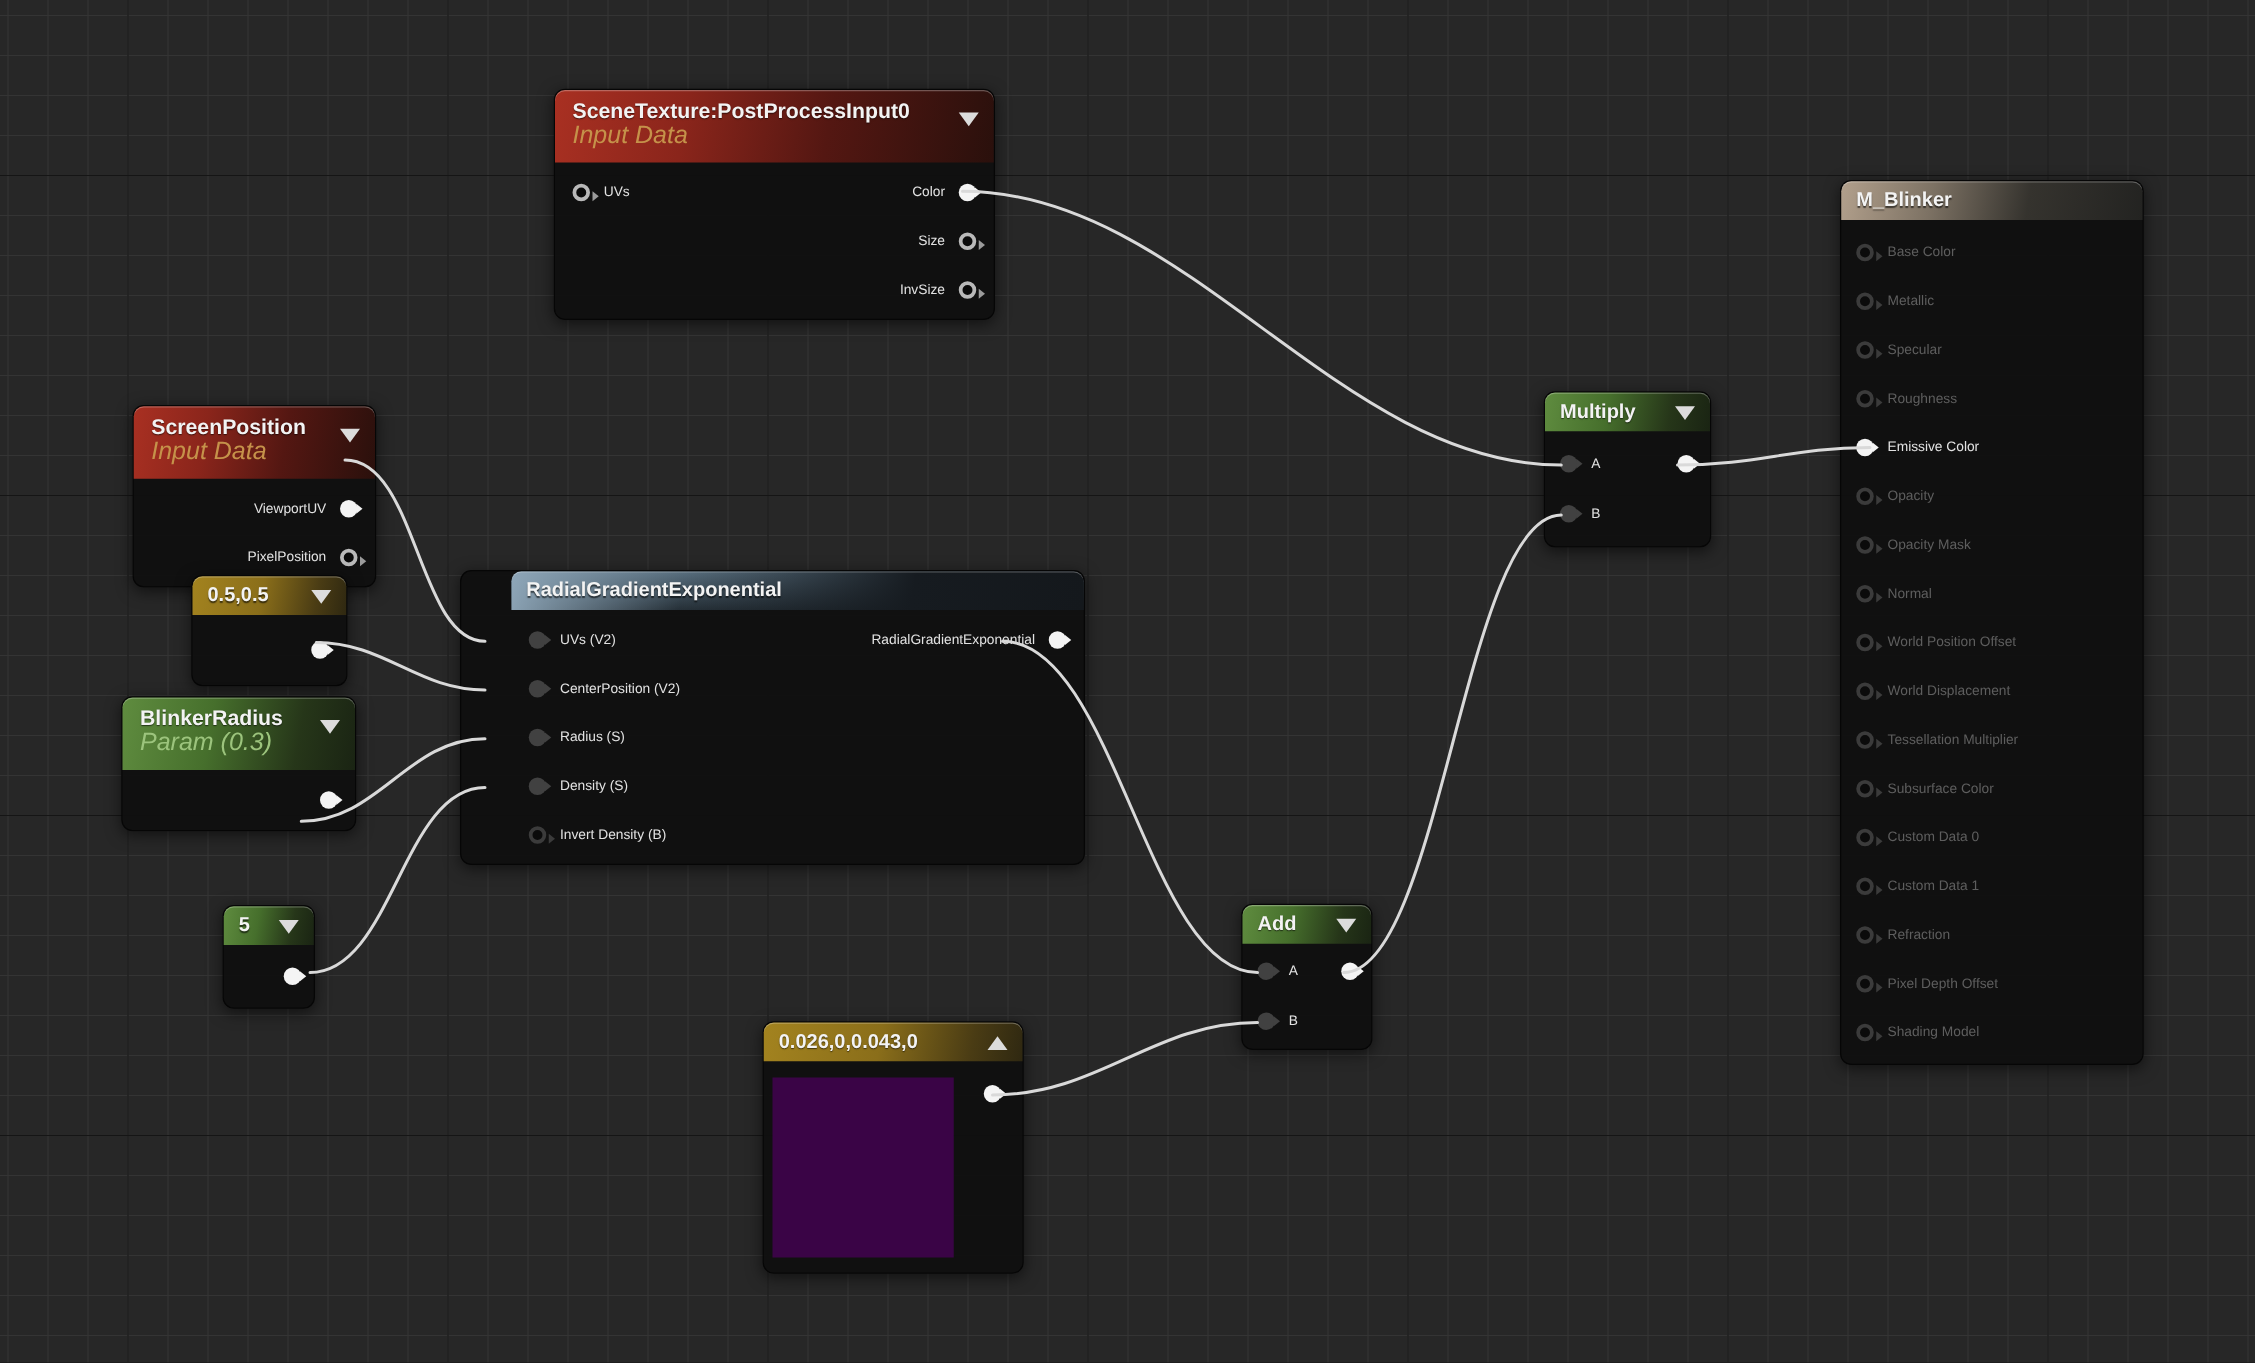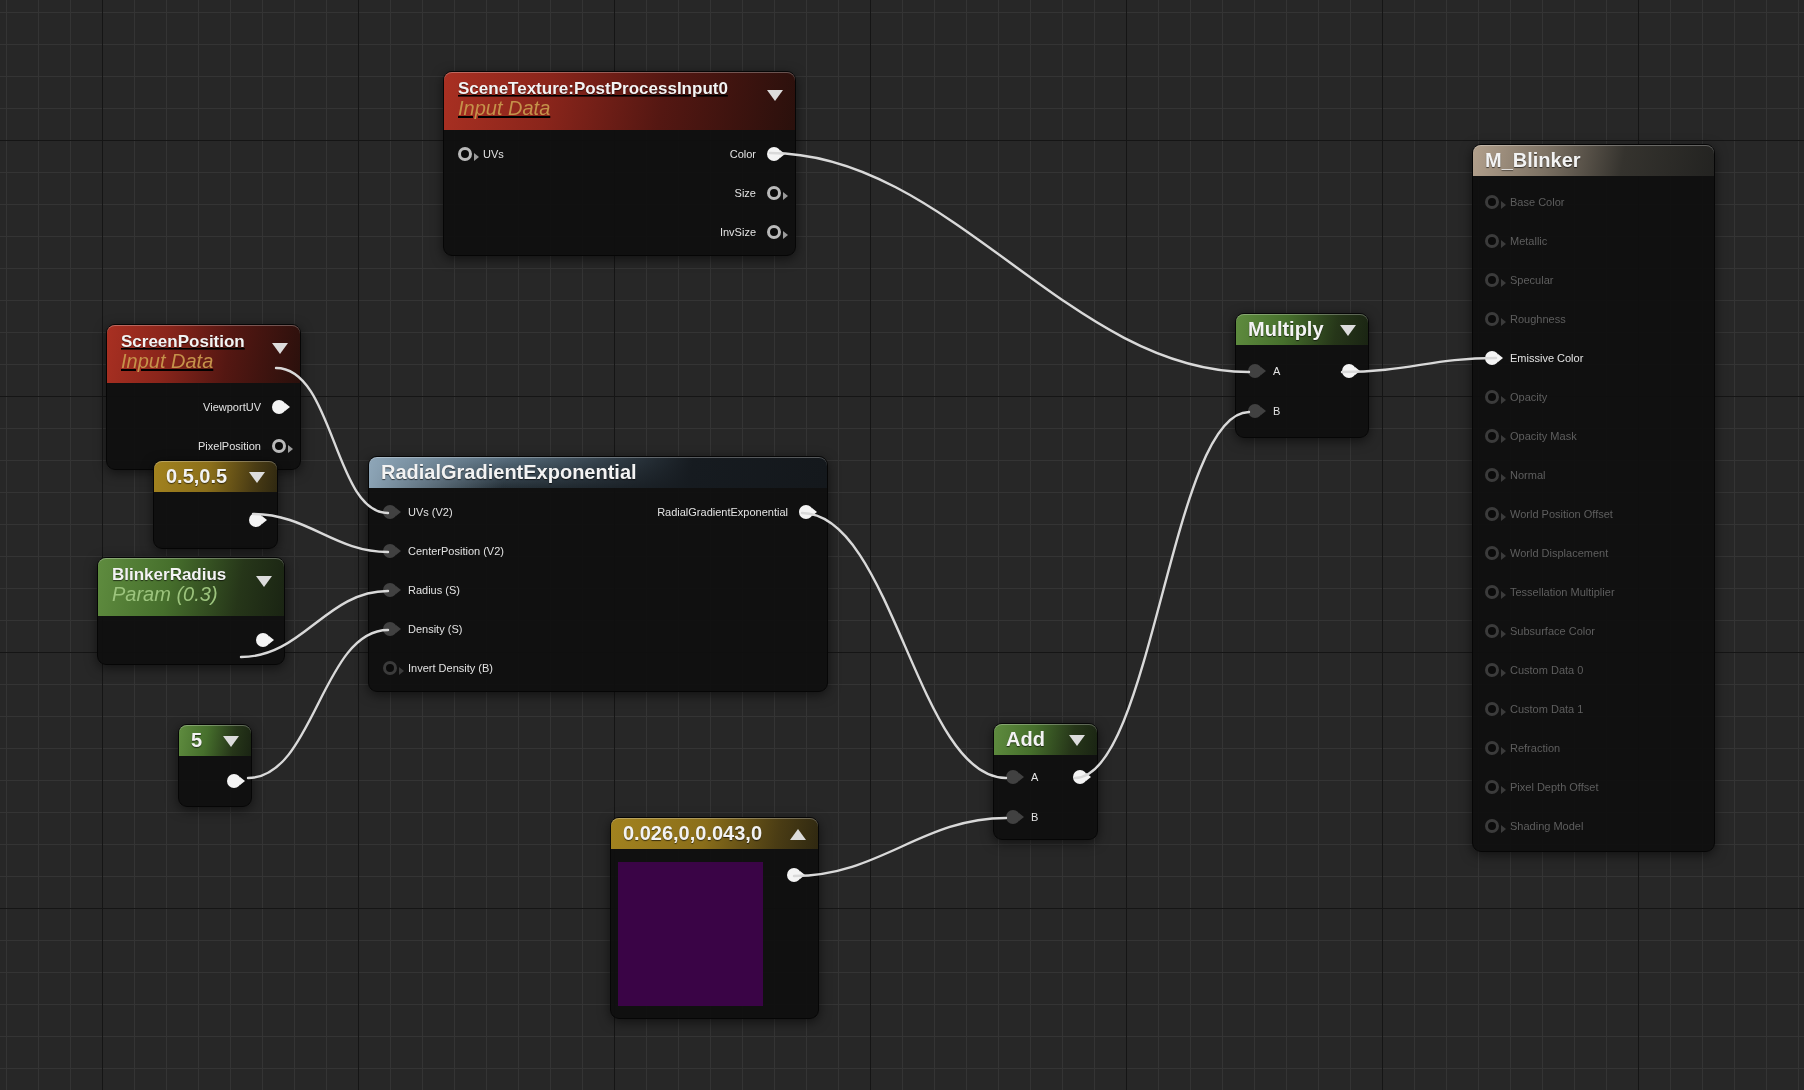--- a/index.html
+++ b/index.html
@@ -27,28 +27,28 @@
   }
   .hdr{
     position:relative;border-radius:8px 8px 0 0;
     padding:6px 14px 5px 14px;
     box-shadow:inset 0 1px 0 rgba(255,255,255,.28);
   }
   .hdr .title{font-weight:bold;color:#f3f3f3;font-size:17px;line-height:22px;
     text-shadow:0 1px 1px rgba(0,0,0,.6);white-space:nowrap;}
   .hdr .subtitle{font-style:italic;font-size:20px;line-height:17px;white-space:nowrap;}
   .hdr.small{padding:5px 12px;}
-  .hdr.small .title{font-size:20px;line-height:21px;}
+  .hdr.small .title{font-size:16px;line-height:21px;}
   .tri{position:absolute;right:12px;top:50%;margin-top:-5px;width:0;height:0;
     border-left:8px solid transparent;border-right:8px solid transparent;
     border-top:11px solid #dcdcdc;}
   .tri.up{border-top:none;border-bottom:11px solid #dcdcdc;}
   .hdr.two .tri{top:18px;margin-top:0;}
 
-  .hdr.red{background:linear-gradient(100deg,#a93022 0%,#8a251b 30%,#541712 62%,#2a100c 100%);text-decoration:underline;}
+  .hdr.red{background:linear-gradient(100deg,#a93022 0%,#8a251b 30%,#541712 62%,#2a100c 100%);}
   .hdr.red .subtitle{color:#c5924a;}
   .hdr.green{background:linear-gradient(100deg,#5f8c3f 0%,#466f2c 38%,#263619 75%,#1a2413 100%);}
   .hdr.green .subtitle{color:#9cc47d;}
   .hdr.gold{background:linear-gradient(100deg,#a3831f 0%,#8a6e1a 45%,#4a3c14 80%,#2f2811 100%);}
   .hdr.steel{background:linear-gradient(100deg,#8ea6b8 0%,#46596636 30%,#161b20 70%,#14181c 100%),linear-gradient(#5d7485,#1d252b);}
   .hdr.tan{background:linear-gradient(100deg,#b2a08c 0%,#7d7264 30%,#35332e 62%,#232321 100%);}
 
   .body{padding:4px 0;}
   .row{display:flex;align-items:center;height:39px;padding:0 14px;}
   .row .lbl{font-size:11px;color:#e2e2e2;white-space:nowrap;}
@@ -69,21 +69,21 @@
   
   #node-scenetexture{left:443px;top:71px;width:351px;}
   #node-scenetexture .hdr{height:47px;}
   #node-screenposition{left:106px;top:288px;width:193px;margin-top:36px;}
   #node-screenposition .hdr{height:47px;}
   #node-consthalf{left:153px;top:460px;width:123px;}
   #node-consthalf .row{height:48px;}
   #node-blinkerradius{left:81px;top:557px;width:186px;margin-left:16px;}
   #node-blinkerradius .hdr{height:47px;}
   #node-blinkerradius .row{height:40px;}
-  #node-radial{left:368px;top:456px;width:458px;}
+  #node-radial{left:368px;top:456px;width:458px;padding-left:40px;}
   #node-constfive{left:178px;top:724px;width:72px;}
   #node-constfive .row{height:42px;padding:0 10px;}
   #node-constvec4{left:610px;top:817px;width:207px;height:200px;}
   #node-constvec4 .body{position:relative;height:163px;padding:0;}
   #preview-swatch{position:absolute;left:7px;top:13px;width:145px;height:144px;}
   #node-constvec4 .pin{position:absolute;right:17px;top:19px;}
   #node-add{left:993px;top:723px;width:103px;}
   #node-add .body{padding:2px 0;position:relative;}
   #node-add .row{height:40px;padding:0 12px;}
   #node-add .outpin{position:absolute;right:10px;top:15px;}

